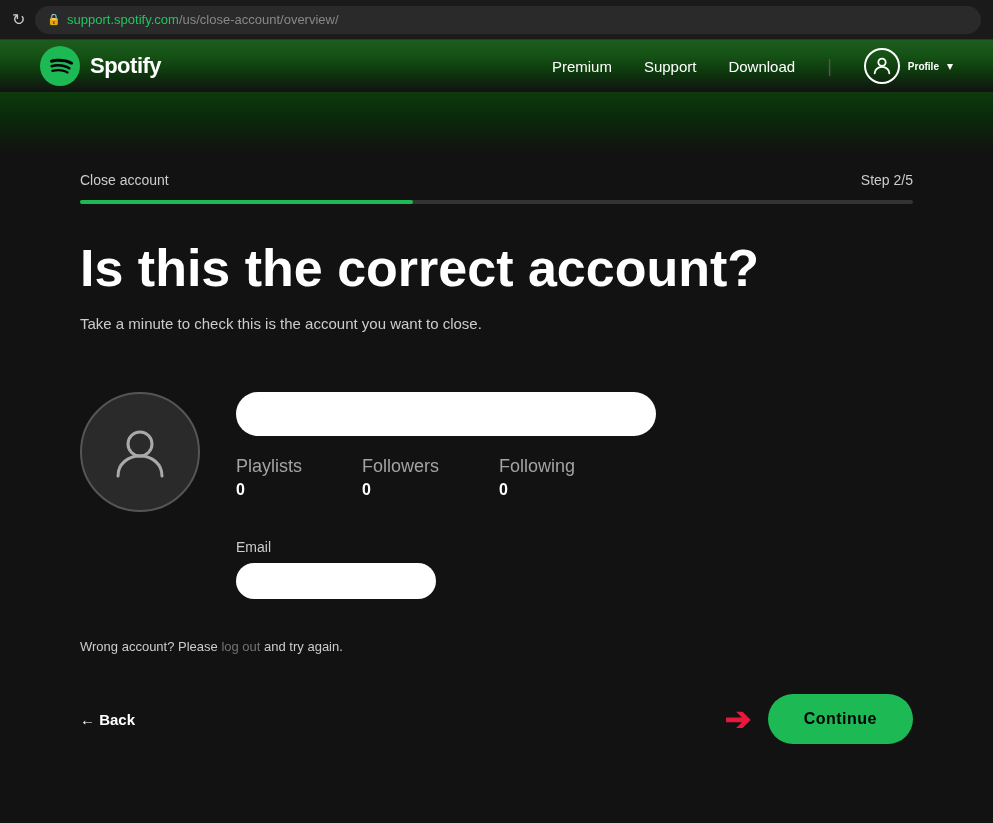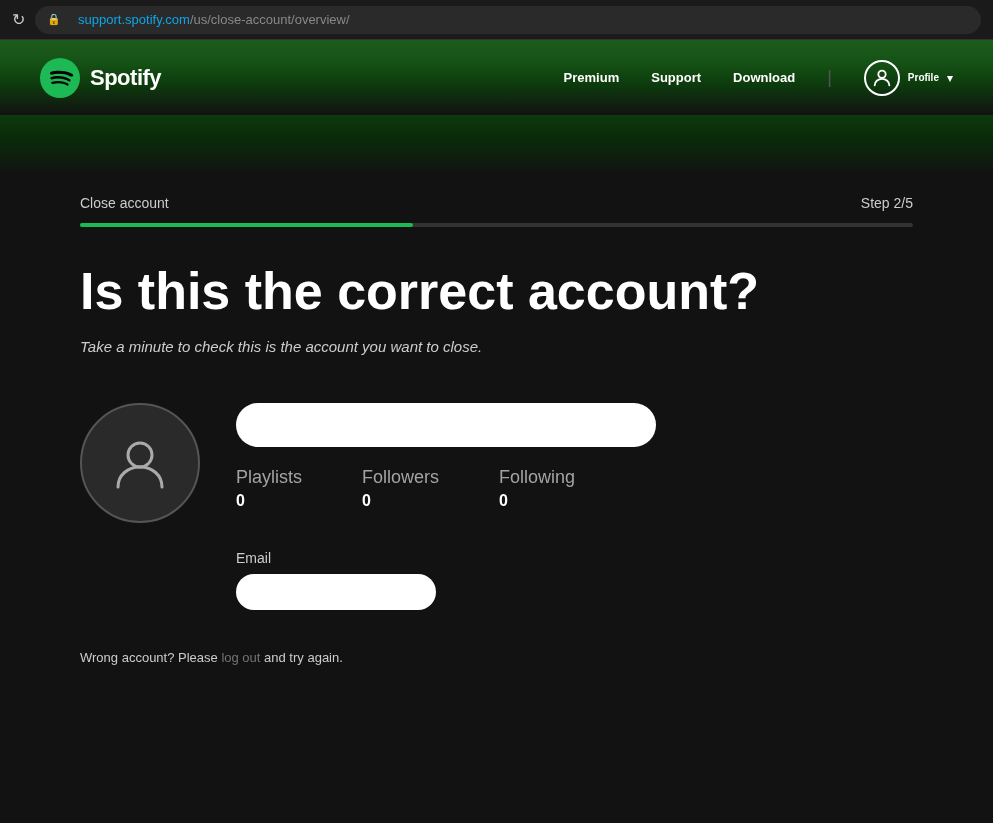--- a/index.html
+++ b/index.html
@@ -45,32 +45,31 @@
       color: #ccc;
     }
 
     .address-bar .lock-icon {
       margin-right: 6px;
       font-size: 11px;
       color: #888;
     }
 
     .address-bar .url-text {
-      color: #0ea5e9;
-      margin-left: 11px;
+      color: #22c55e;
     }
 
     .address-bar .url-path {
       color: #888;
     }
 
     
     .navbar {
       background: linear-gradient(180deg, #1a4a1a 0%, #0d2a0d 60%, #121212 100%);
-      height: 75px;
+      height: 52px;
       display: flex;
       align-items: center;
       padding: 0 40px;
       position: relative;
     }
 
     .navbar-gradient {
       background: linear-gradient(to bottom, #1e5c1e 0%, #155215 30%, #0d3a0d 60%, #121212 100%);
     }
 
@@ -95,22 +94,22 @@
 
     .nav-links {
       display: flex;
       align-items: center;
       margin-left: auto;
       gap: 32px;
     }
 
     .nav-link {
       color: #fff;
-      font-size: 13px;
-      font-weight: 700;
+      font-size: 15px;
+      font-weight: 400;
       cursor: pointer;
       text-decoration: none;
     }
 
     .nav-divider {
       color: #555;
       font-size: 18px;
     }
 
     .profile-area {
@@ -194,22 +193,21 @@
       font-size: 52px;
       font-weight: 900;
       color: #fff;
       margin-bottom: 18px;
       line-height: 1.1;
     }
 
     .subtitle {
       font-size: 15px;
       color: #ccc;
-      margin-bottom: 48px;
-      font-style: italic;
+      margin-bottom: 60px;
     }
 
     
     .account-info {
       display: flex;
       align-items: flex-start;
       gap: 36px;
       margin-bottom: 40px;
     }
 
@@ -422,14 +420,22 @@
         <div class="email-label">Email</div>
         <div class="email-bar"></div>
       </div>
     </div>
   </div>
 
   <p class="wrong-account">
     <span>Wrong account? Please </span><a class="log-out-link">log out</a><span> and try again.</span>
   </p>
 
+  <div class="footer-buttons">
+    <button class="back-button">← Back</button>
+
+    <div class="continue-area">
+      <span class="arrow-icon">➔</span>
+      <button class="continue-button">Continue</button>
+    </div>
+  </div>
 
 </div>
 
 </body></html>

